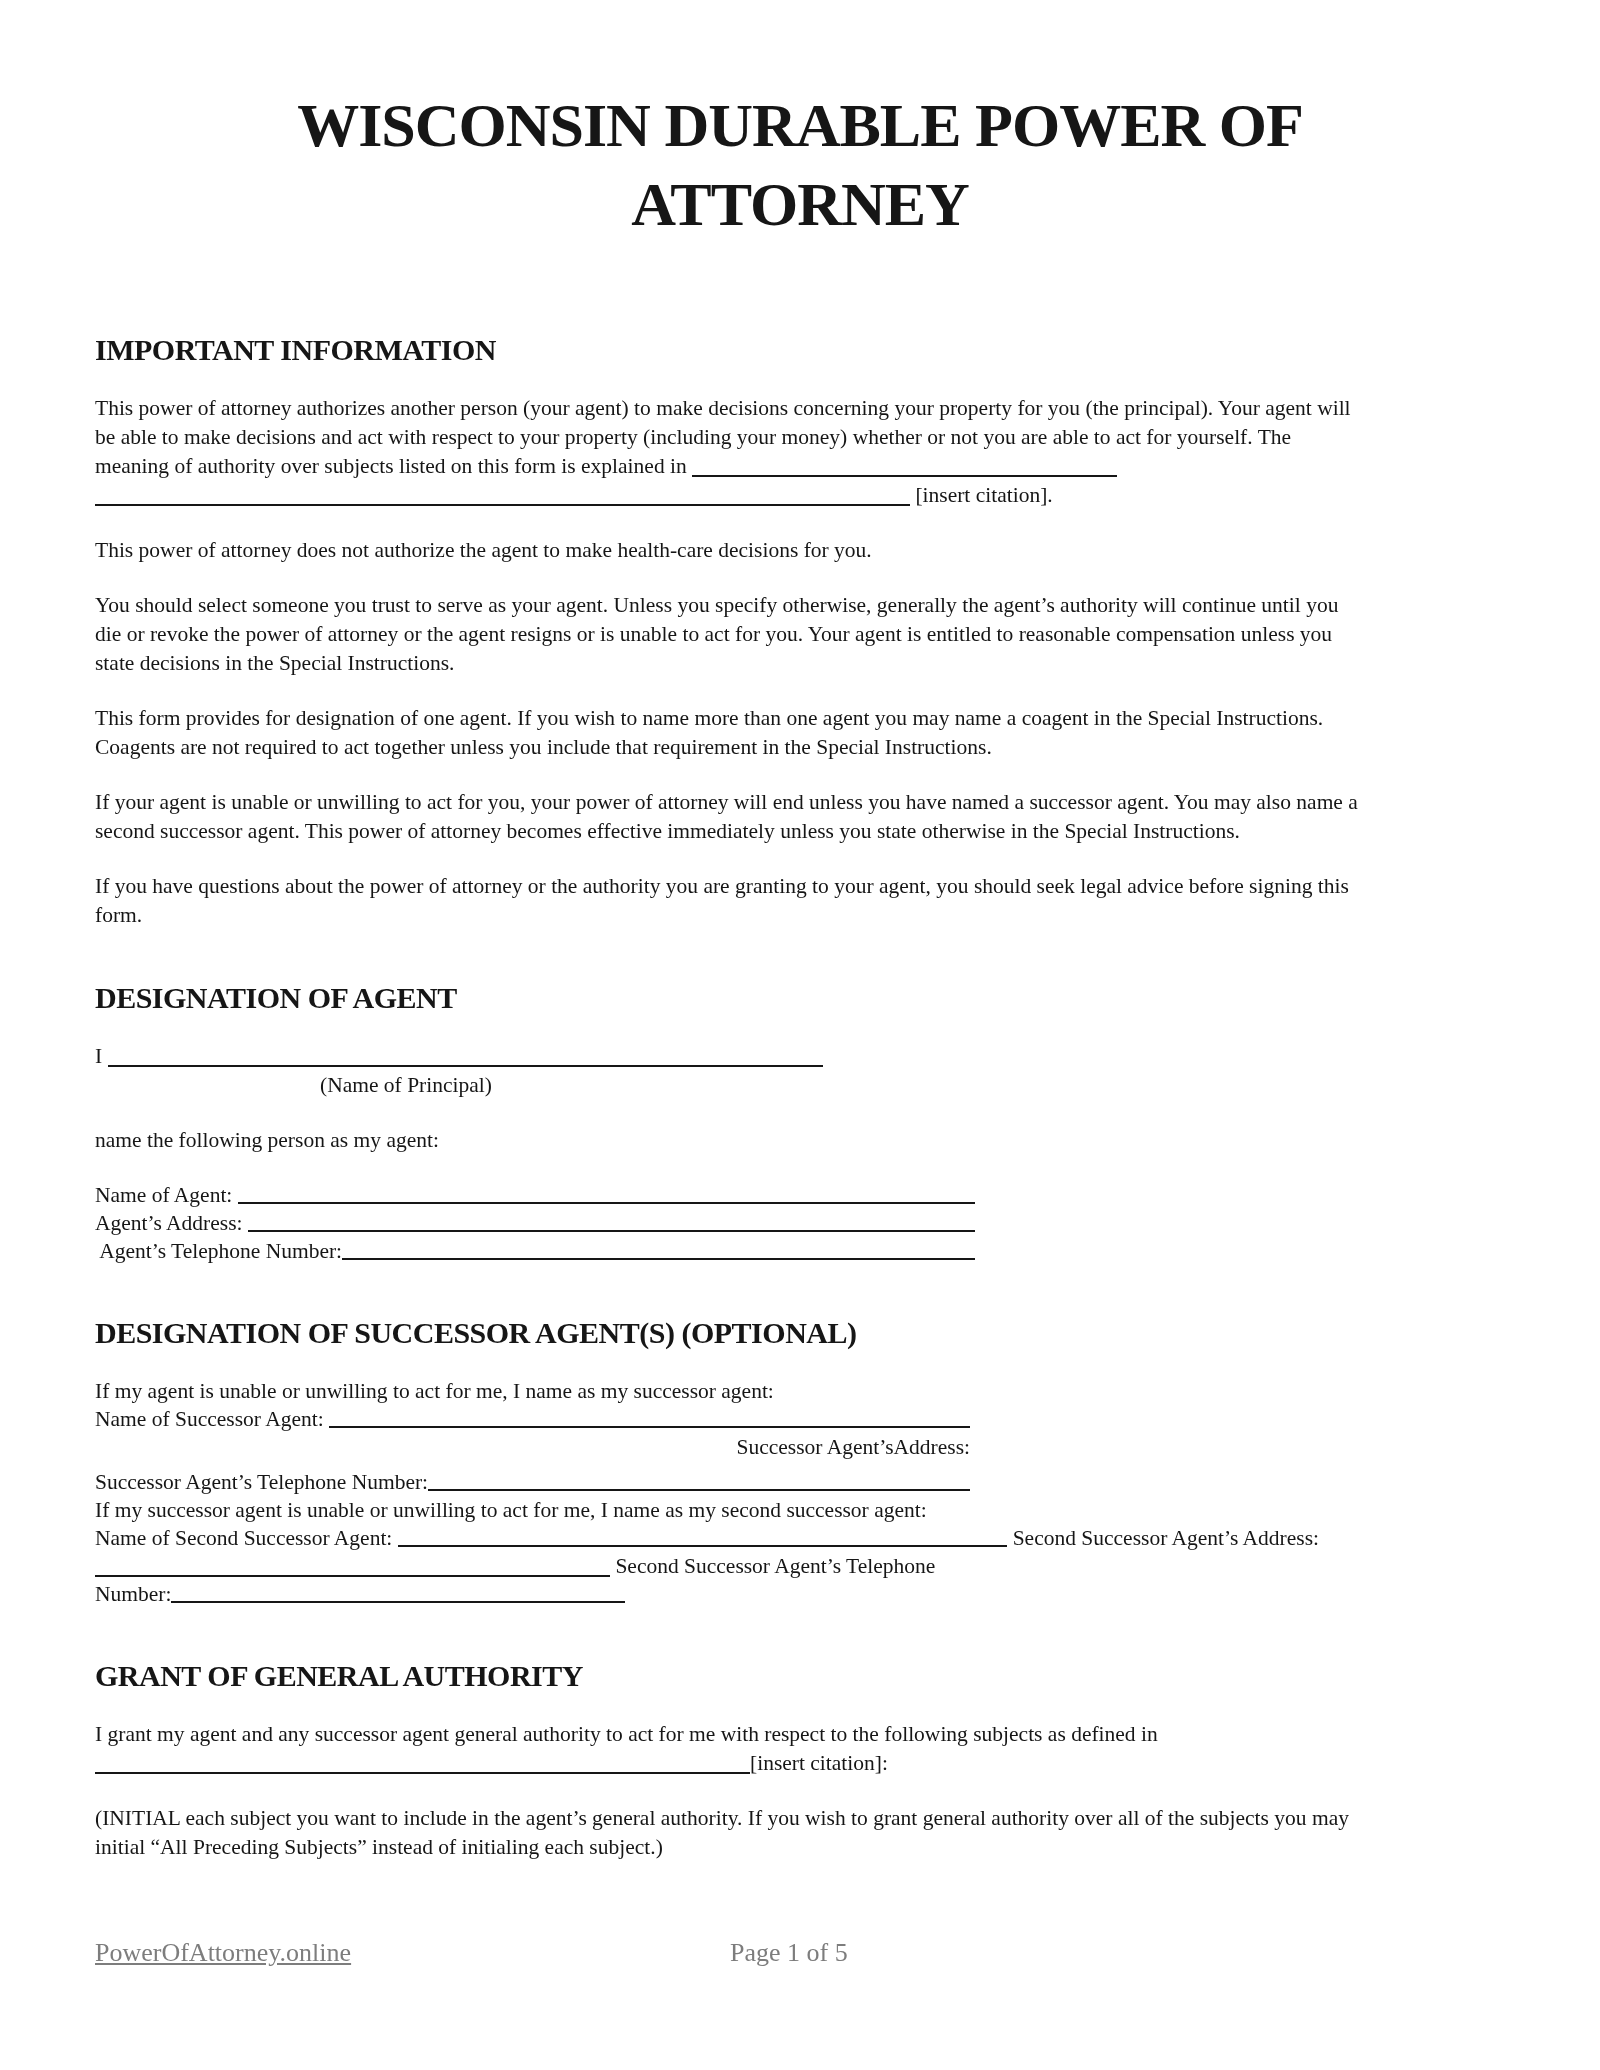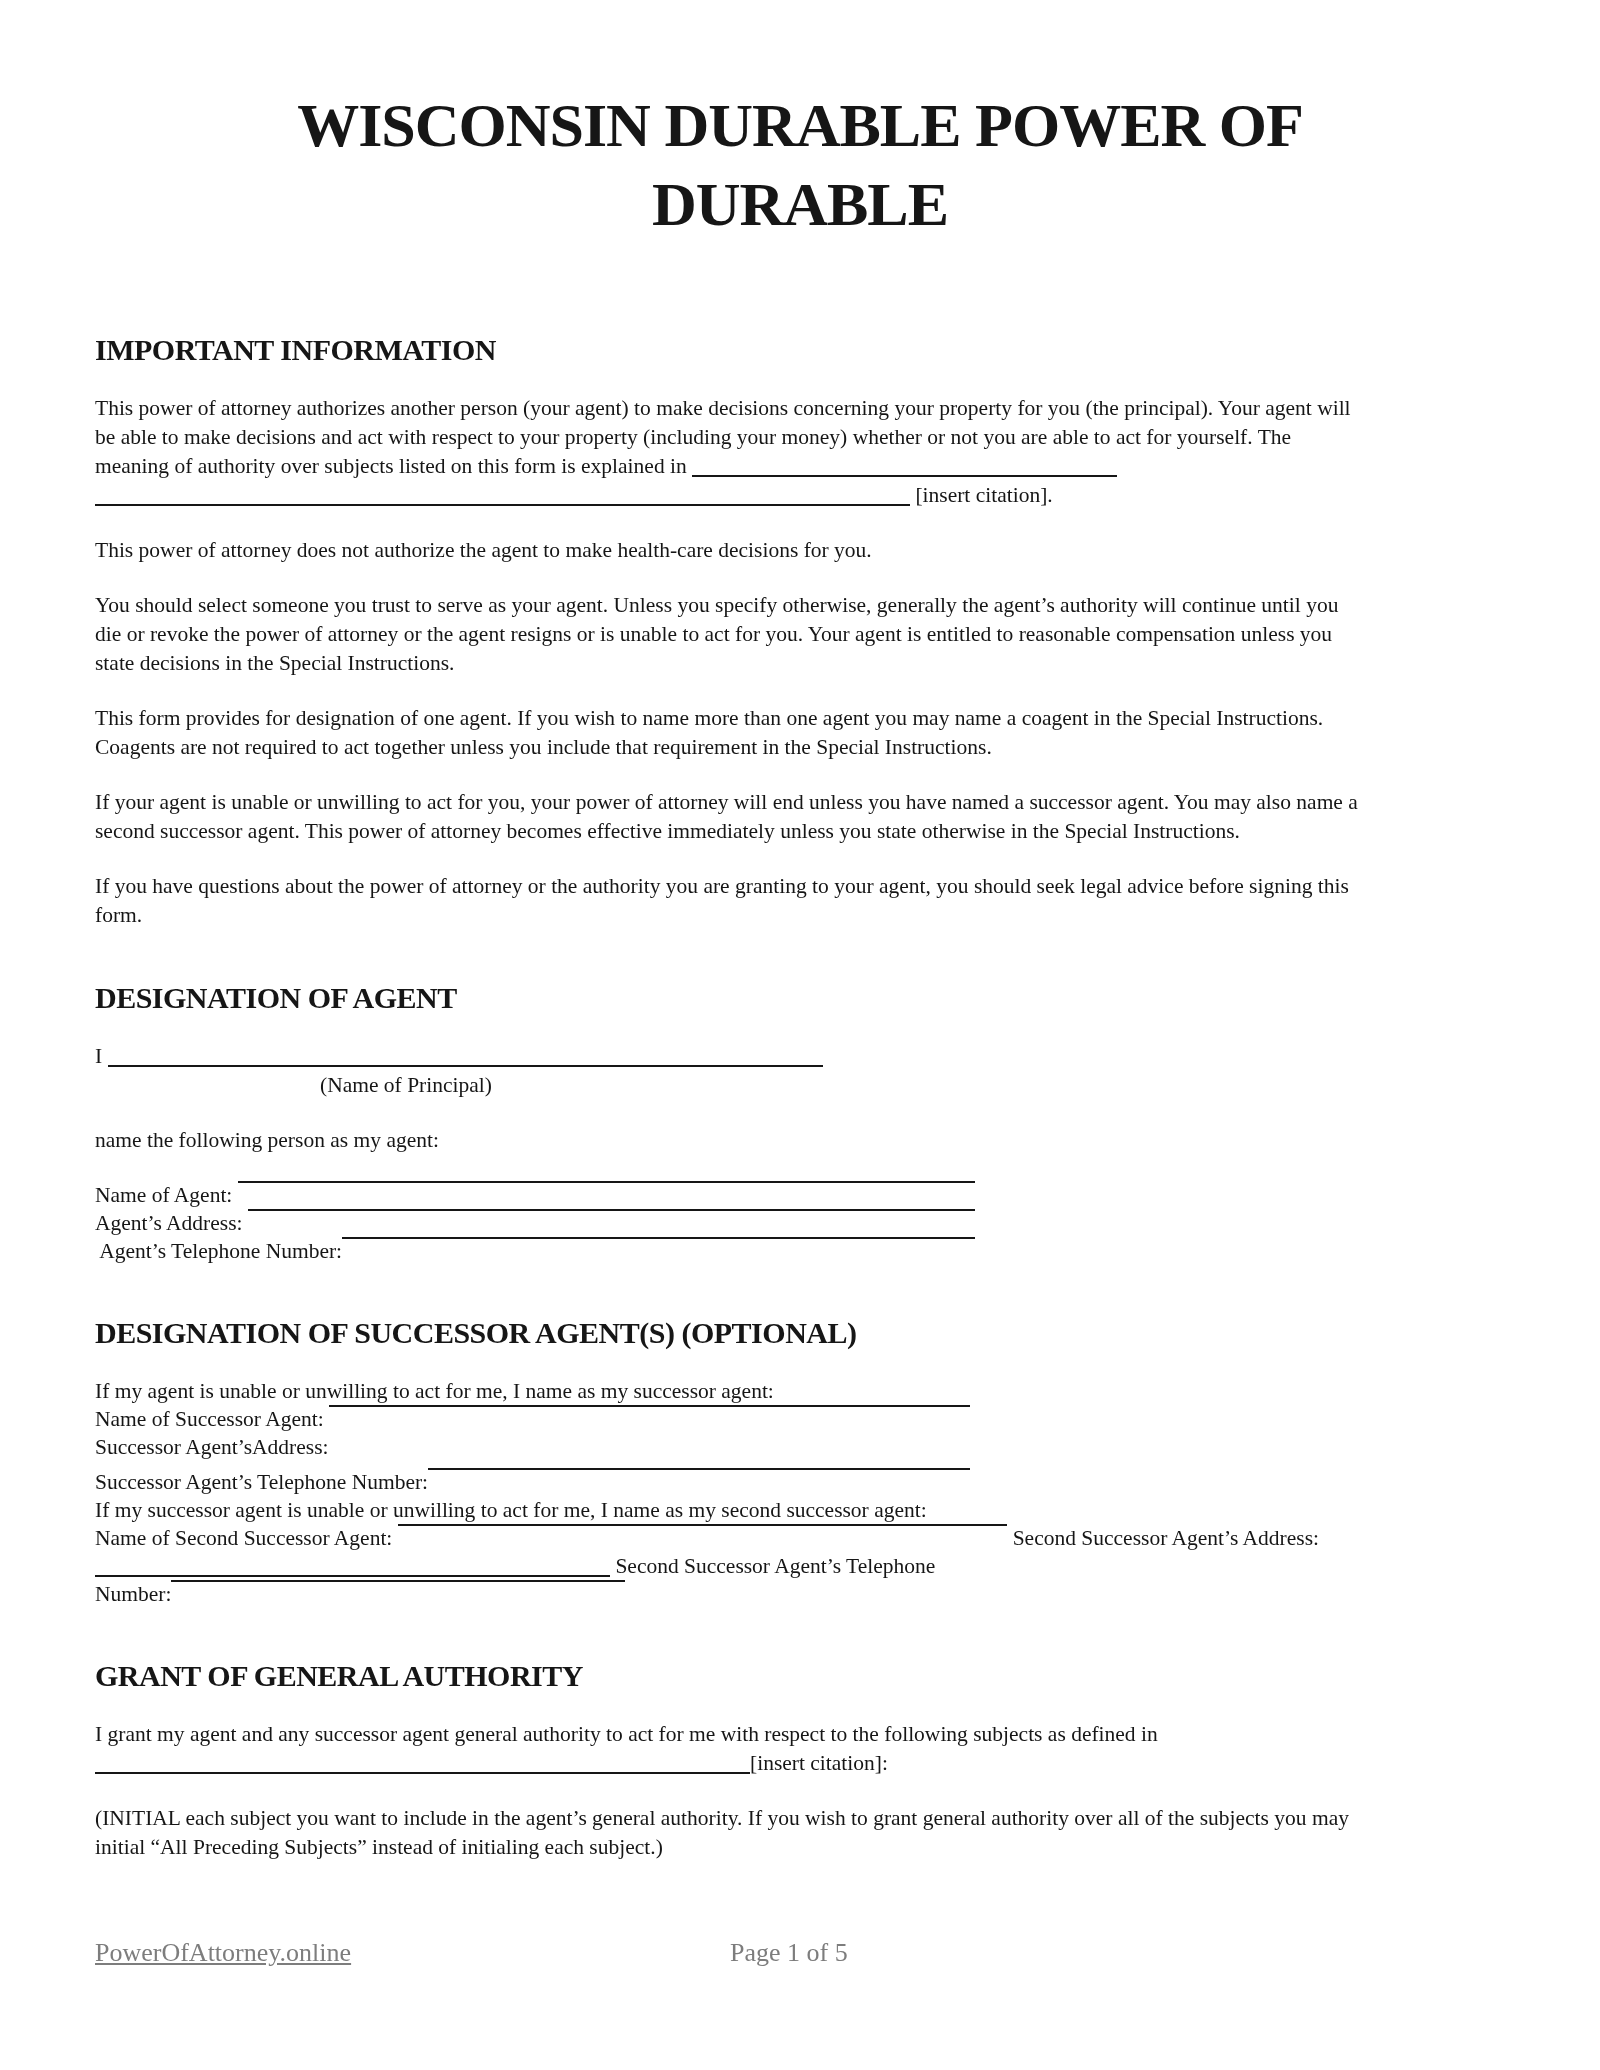--- a/index.html
+++ b/index.html
@@ -13,38 +13,38 @@
     letter-spacing:-1px;margin:0;
   }
   .heading{
     font-weight:700;font-size:30px;line-height:36px;letter-spacing:-0.5px;
     margin:50px 0 26px 0;
   }
   .heading[data-name="heading-important-information"]{margin-top:88px;}
   .para{font-size:21.5px;line-height:29px;margin:26px 0;}
   .tight{font-size:21.5px;line-height:28px;margin:26px 0;}
   .line{white-space:pre;}
-  .fline{display:flex;align-items:flex-start;}
+  .fline{display:flex;align-items:flex-end;}
   .fline .txt{white-space:pre;}
   .fill{flex:1 1 auto;border-bottom:2px solid #161616;margin-bottom:5px;}
   .blank{display:inline-block;height:2px;background:#161616;vertical-align:-4px;}
   .footer{
     position:absolute;left:95px;right:95px;top:1938px;
     font-size:26px;color:#7d7d7d;
   }
   .footer-link{color:#7d7d7d;text-decoration:underline;cursor:pointer;}
   .footer-page{position:absolute;left:635px;top:0;}
 </style>
 </head>
 <body>
 
 <div class="page" data-name="document-page">
     <div class="title" data-name="document-title">
       <div class="line" data-name="document-title-line"><span class="txt" data-name="text-segment">WISCONSIN DURABLE POWER OF</span></div>
-      <div class="line" data-name="document-title-line"><span class="txt" data-name="text-segment">DURABLE</span></div>
+      <div class="line" data-name="document-title-line"><span class="txt" data-name="text-segment">ATTORNEY</span></div>
     </div>
     <div class="heading" data-name="heading-important-information">
       <div class="line" data-name="heading-important-information-line"><span class="txt" data-name="text-segment">IMPORTANT INFORMATION</span></div>
     </div>
     <div class="para" data-name="para-authorization">
       <div class="line" data-name="para-authorization-line"><span class="txt" data-name="text-segment">This power of attorney authorizes another person (your agent) to make decisions concerning your property for you (the principal). Your agent will</span></div>
       <div class="line" data-name="para-authorization-line"><span class="txt" data-name="text-segment">be able to make decisions and act with respect to your property (including your money) whether or not you are able to act for yourself. The</span></div>
       <div class="line" data-name="para-authorization-line"><span class="txt" data-name="text-segment">meaning of authority over subjects listed on this form is explained in </span><span class="blank" data-name="blank-line" style="width: 425px;"></span></div>
       <div class="line" data-name="para-authorization-line"><span class="blank" data-name="blank-line" style="width: 815px;"></span><span class="txt" data-name="text-segment"> [insert citation].</span></div>
     </div>

